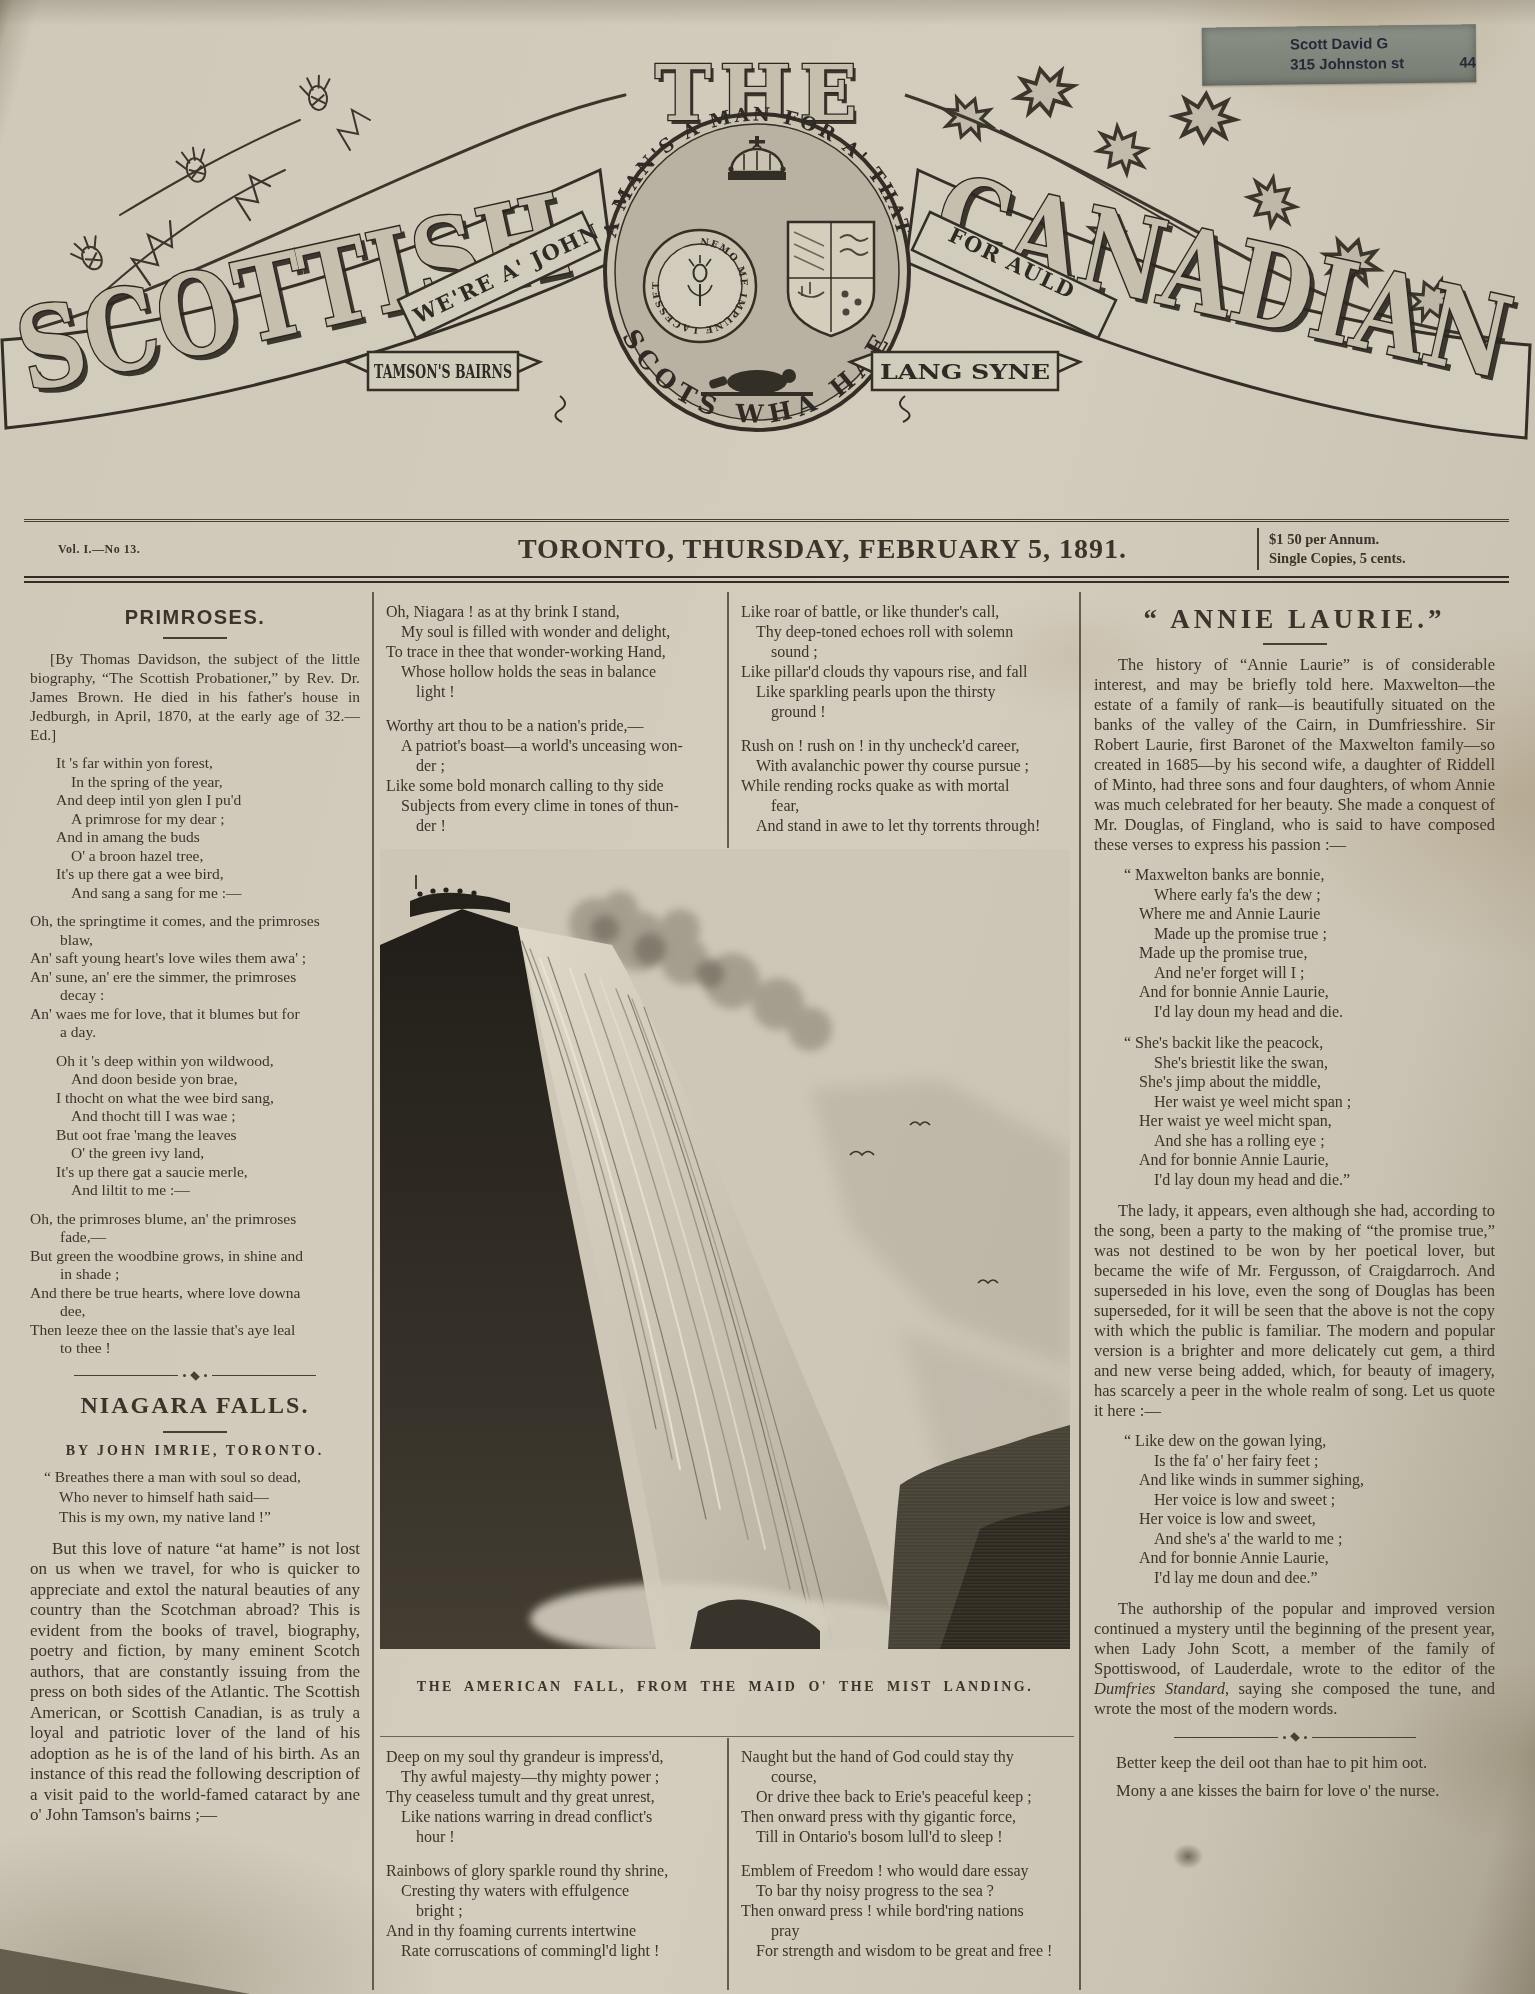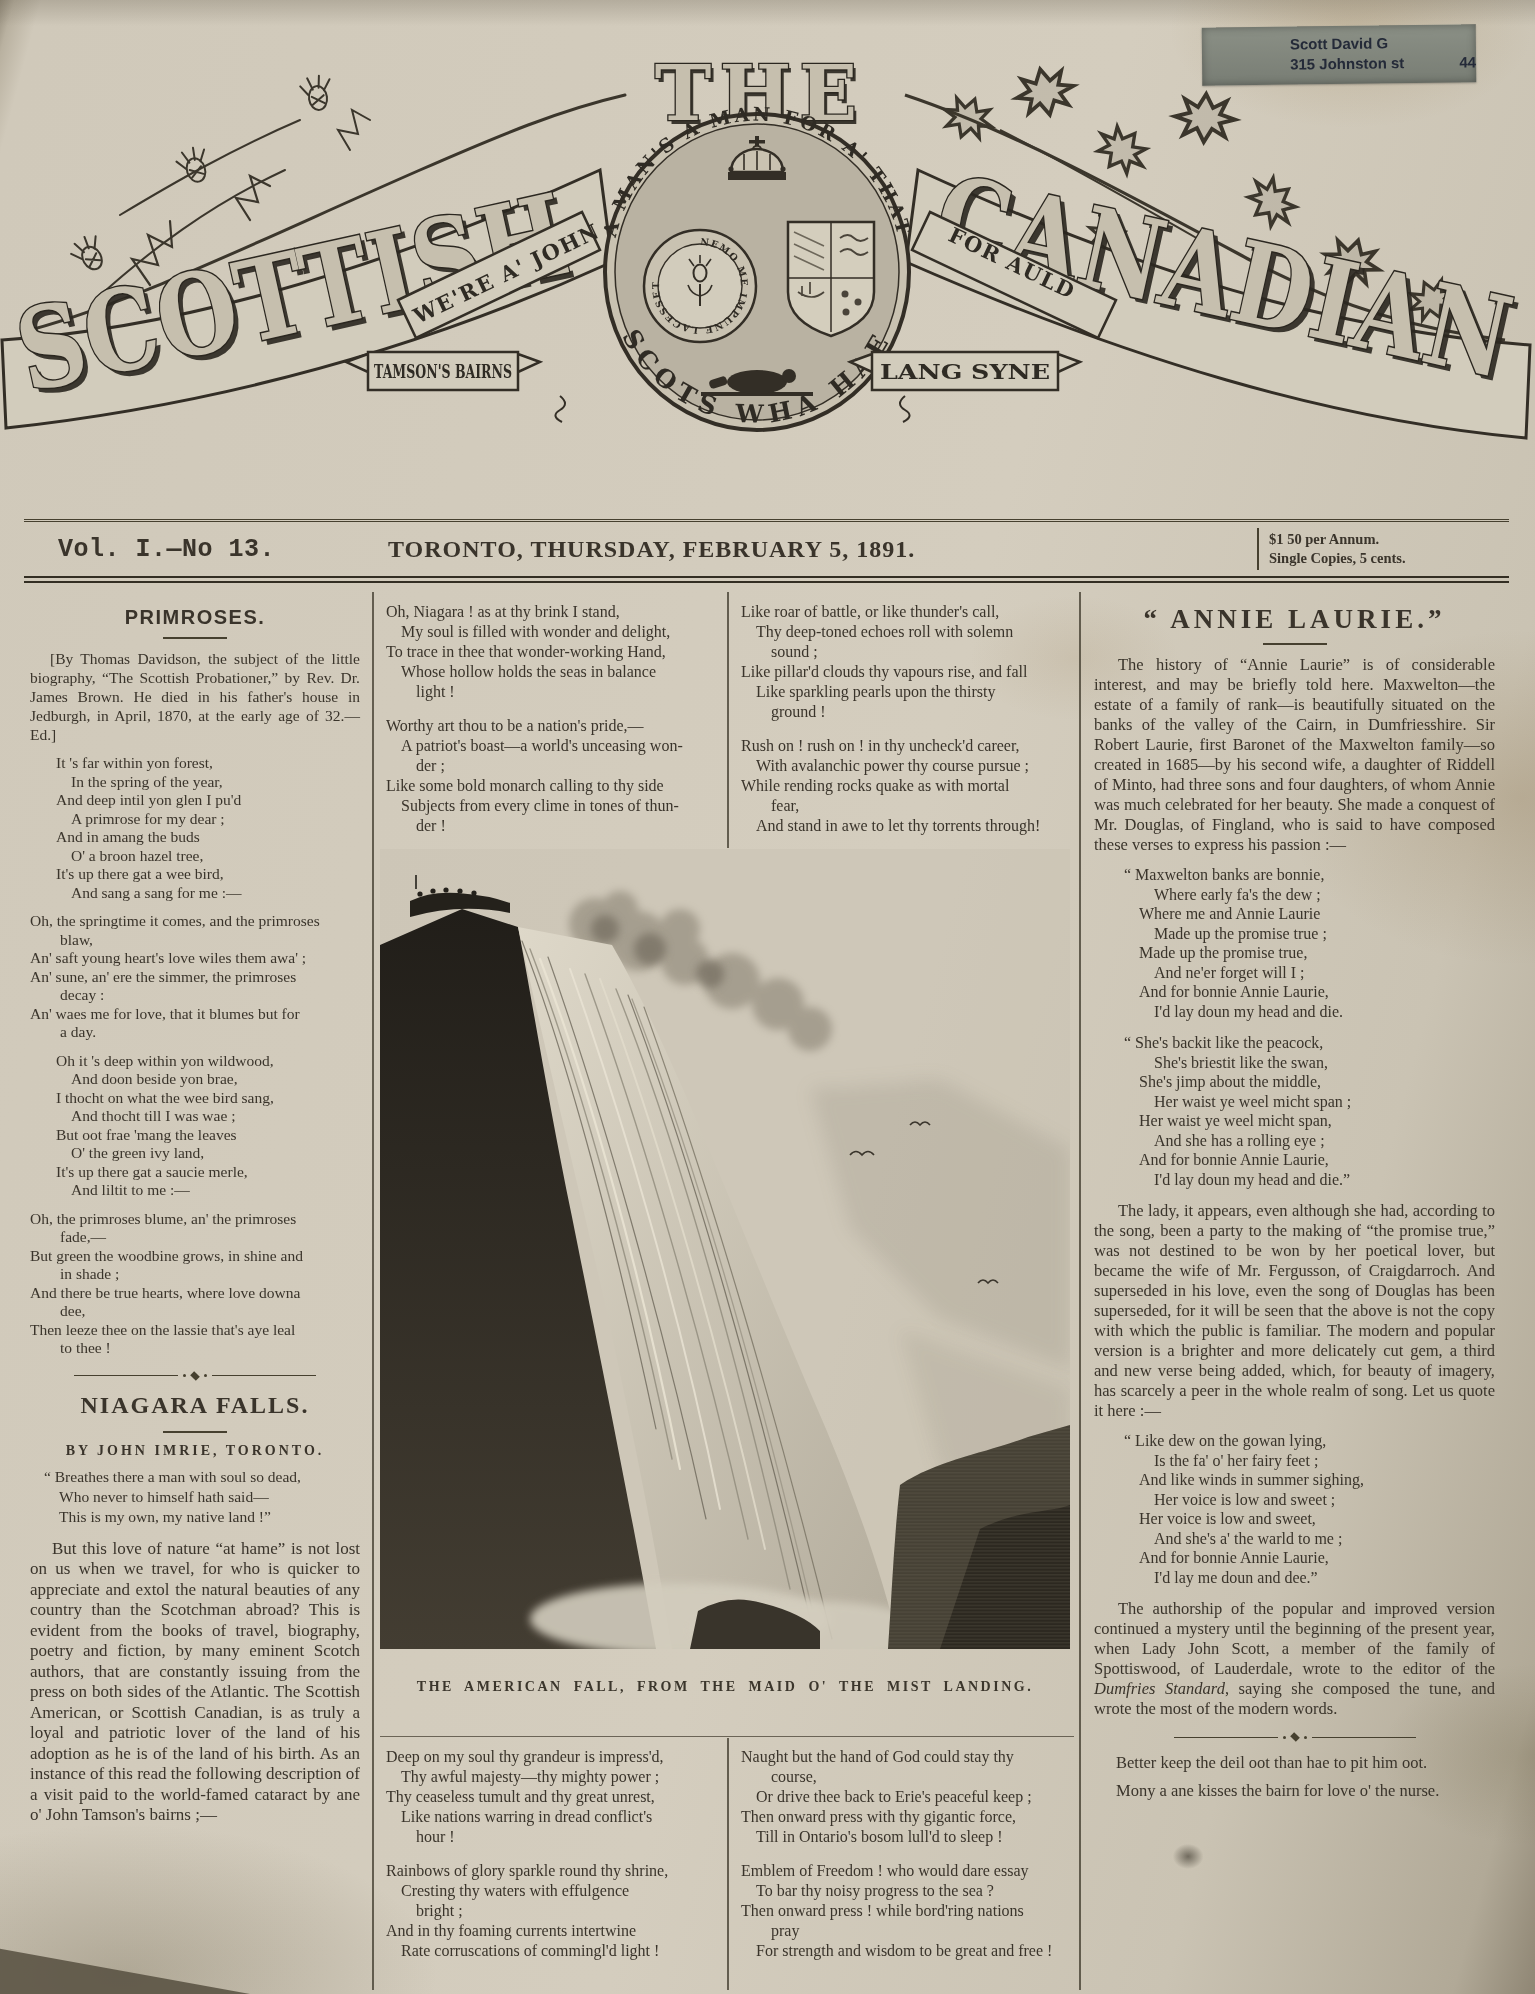--- a/index.html
+++ b/index.html
@@ -21,22 +21,22 @@
   
   .stamp{position:absolute;left:1202px;top:26px;width:274px;height:58px;transform:rotate(-.7deg);
     background:linear-gradient(180deg,#8b9086,#787d74);box-shadow:inset 0 0 8px rgba(0,0,0,.35),0 1px 2px rgba(0,0,0,.25);
     font-family:"Liberation Sans",sans-serif;font-weight:bold;color:#242a38;font-size:15px;line-height:1.3;
     padding:8px 0 0 88px;box-sizing:border-box;}
   .stamp .row2{display:flex;}
   .stamp .num{margin-left:auto;}
   
   .dateline{position:absolute;left:24px;right:26px;top:519px;height:64px;box-sizing:border-box;
     border-top:3px double #46402f;border-bottom:7px double #332e23;display:flex;align-items:center;}
-  .dl-vol{width:330px;padding-left:34px;font-weight:bold;font-size:25px;letter-spacing:.5px;font-family:Liberation Mono, monospace;}
-  .dl-date{flex:1;text-align:left;font-weight:bold;font-size:24px;letter-spacing:1px;}
+  .dl-vol{width:330px;padding-left:34px;font-weight:bold;font-size:12px;letter-spacing:.5px;}
+  .dl-date{flex:1;text-align:center;font-weight:bold;font-size:28px;letter-spacing:1px;}
   .dl-price{width:240px;border-left:2px solid #46402f;padding:2px 0 2px 10px;font-weight:bold;font-size:14.5px;line-height:1.3;}
   
   .cols{position:absolute;left:24px;right:26px;top:592px;bottom:0;display:grid;
     grid-template-columns:348px 355px 351px 1fr;grid-template-rows:255px 888px auto;}
   .c1{grid-column:1;grid-row:1/4;padding:0 12px 0 6px;}
   .c2t{grid-column:2;grid-row:1;padding:10px 10px 0 14px;}
   .c3t{grid-column:3;grid-row:1;padding:10px 8px 0 14px;}
   .figwrap{grid-column:2/4;grid-row:2;text-align:center;padding-top:2px;}
   .c2b{grid-column:2;grid-row:3;padding:12px 10px 0 14px;}
   .c3b{grid-column:3;grid-row:3;padding:12px 8px 0 14px;}

